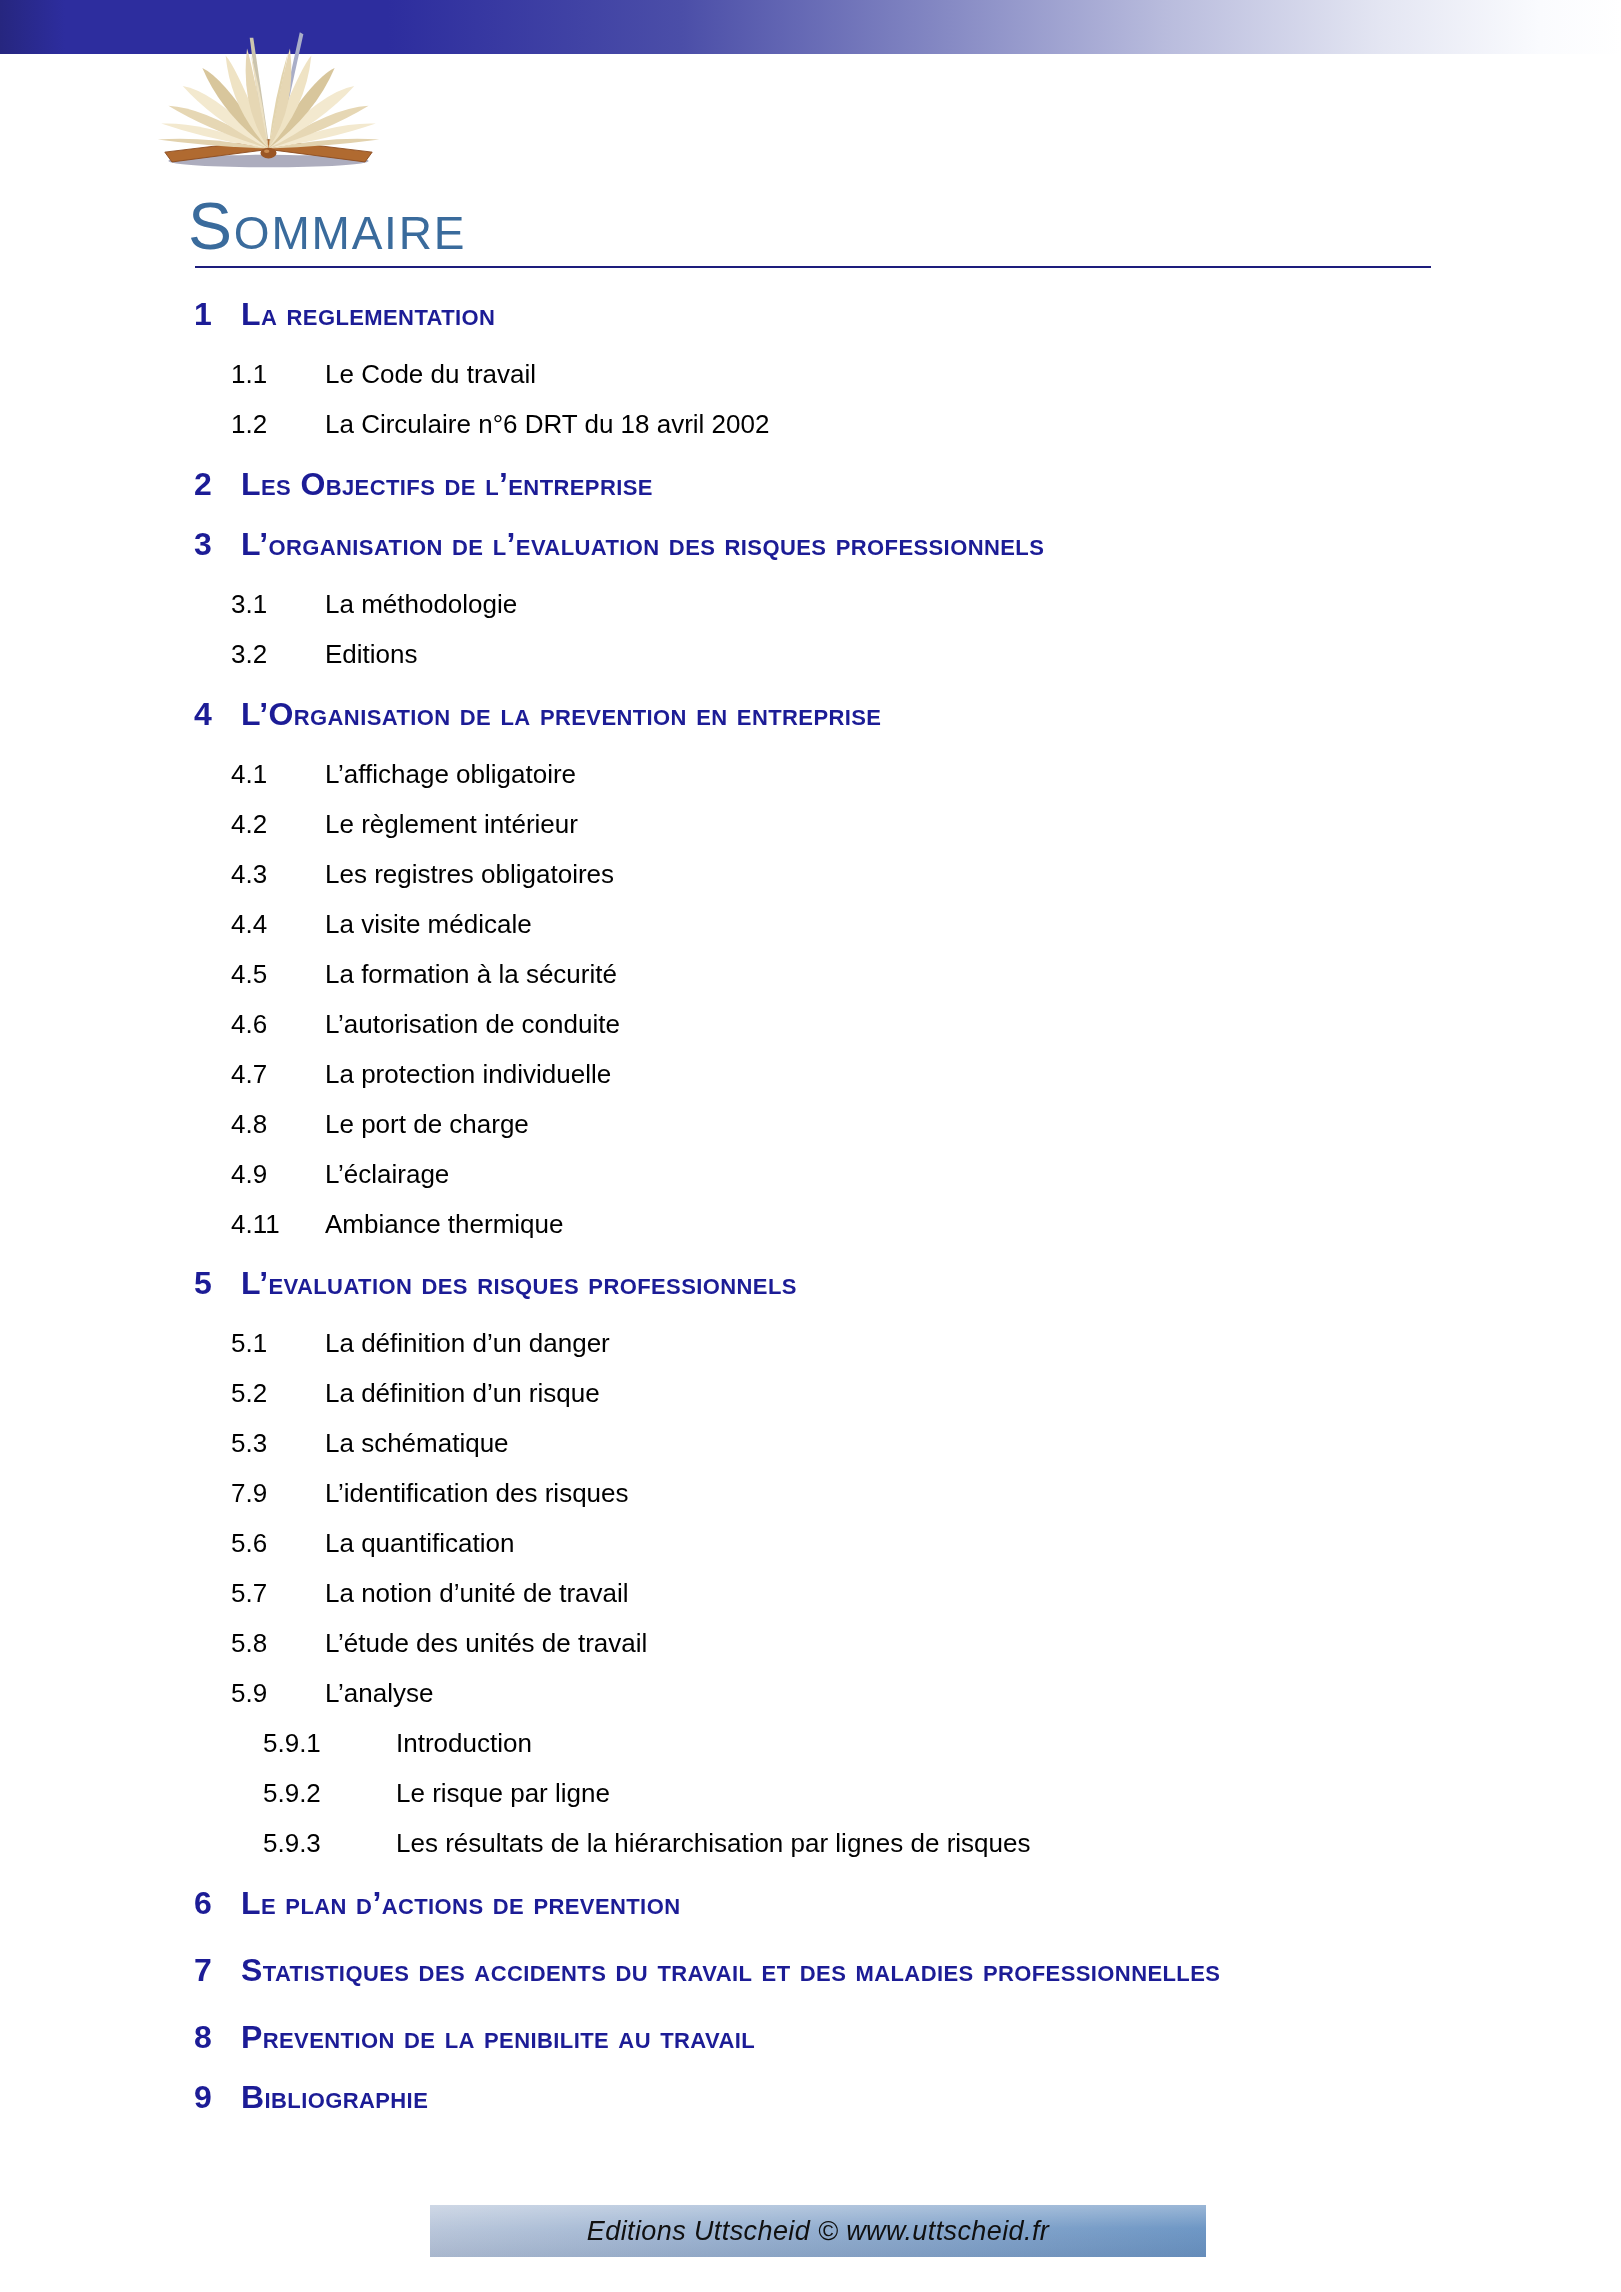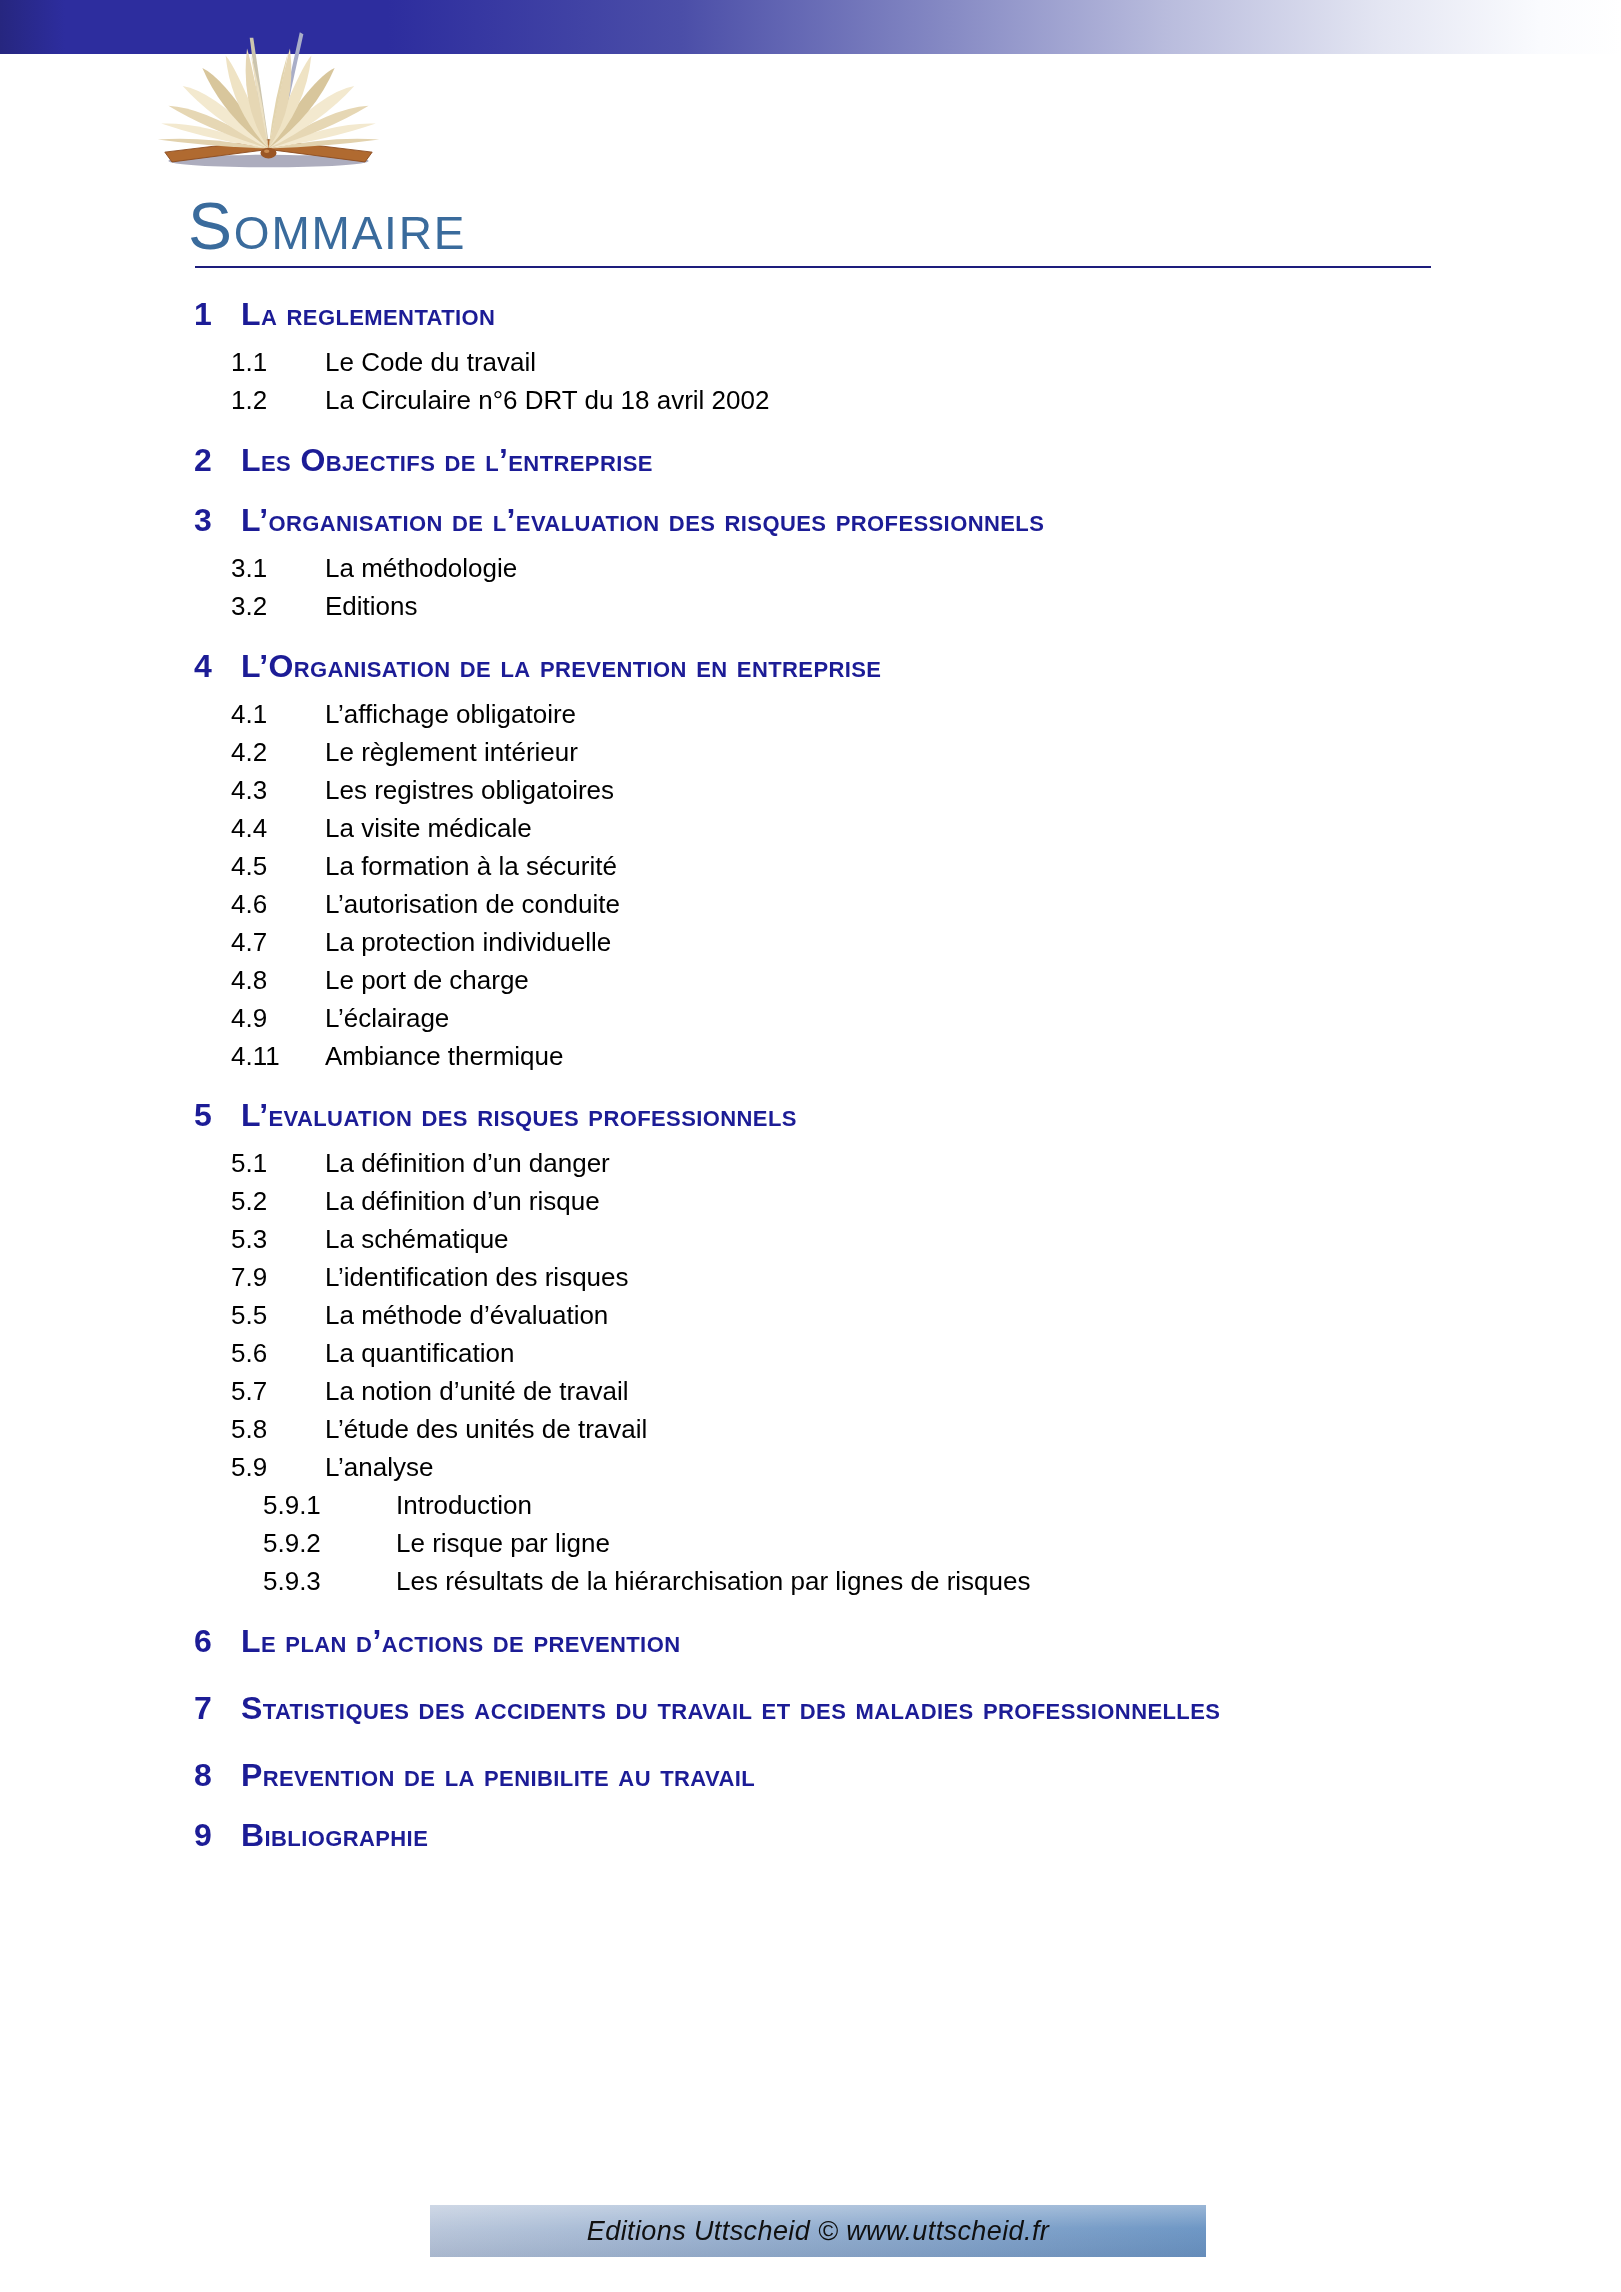--- a/index.html
+++ b/index.html
@@ -39,21 +39,21 @@
   .sec.first{margin-top:7.2px;}
   .sec .num{width:47px;flex:none;}
   .sec .t{font-variant:small-caps;letter-spacing:0.4px;}
   .sec.wrap{line-height:52px;}
   .sec.wrap .t{display:inline-block;max-width:1137px;}
   .subgroup{margin-top:9px;}
   .sub{
     display:flex;align-items:baseline;
     padding-left:231px;font-size:26px;line-height:38px;color:#000;
   }
-  .sub .num{width:94px;flex:none;}
+  .sub .num{width:94px;flex:none;margin-top:12px;}
   .sub.lvl3{padding-left:263px;}
   .sub.lvl3 .num{width:133px;}
   
   #footer-band{
     position:absolute;left:430px;top:2205px;width:776px;height:52px;
     background:
       linear-gradient(to bottom, rgba(255,255,255,.30), rgba(255,255,255,0) 45%, rgba(20,40,80,.10)),
       linear-gradient(to right, var(--c-footer_band_left,#bac7db), var(--c-footer_band_right,#6e97c5));
     display:flex;align-items:center;justify-content:center;
   }
@@ -197,24 +197,20 @@
     </div>
     <div class="sub">
       <span class="num">5.3</span>
       <span class="t2">La schématique</span>
     </div>
     <div class="sub">
       <span class="num">7.9</span>
       <span class="t2">L’identification des risques</span>
     </div>
     <div class="sub">
-      <span class="num">5.5</span>
-      <span class="t2">La méthode d’évaluation</span>
-    </div>
-    <div class="sub">
       <span class="num">5.6</span>
       <span class="t2">La quantification</span>
     </div>
     <div class="sub">
       <span class="num">5.7</span>
       <span class="t2">La notion d’unité de travail</span>
     </div>
     <div class="sub">
       <span class="num">5.8</span>
       <span class="t2">L’étude des unités de travail</span>

